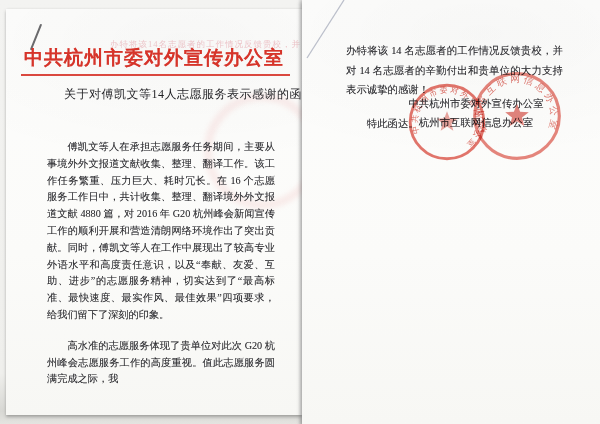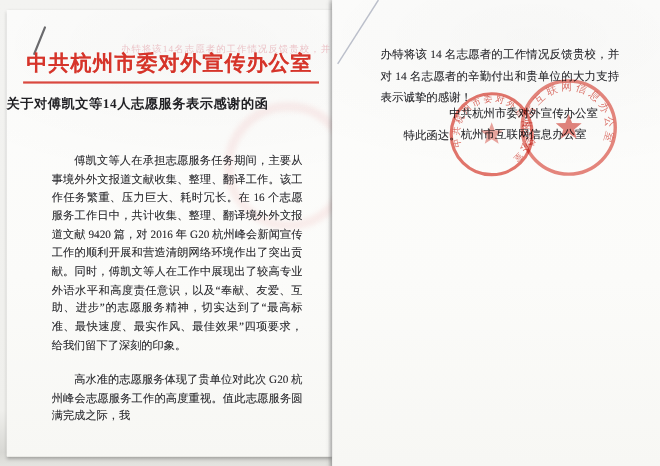--- a/index.html
+++ b/index.html
@@ -32,22 +32,22 @@
   }
   .org-header{
     position:absolute;left:0;right:0;top:36px;text-align:center;
     font-size:19px;font-weight:bold;letter-spacing:1px;color:#d6342a;
     text-shadow:0 0 .6px rgba(214,52,42,.55);white-space:nowrap;
   }
   .org-underline{
     position:absolute;left:15px;right:12px;top:65px;height:2px;background:#d6342a;opacity:.9;
   }
   .doc-title{
-    position:absolute;left:0;right:0;top:77px;text-align:left;
-    font-size:12px;font-weight:bold;color:#1f1f23;letter-spacing:.5px;white-space:nowrap;
+    position:absolute;left:0;right:0;top:77px;text-align:right;
+    font-size:12px;font-weight:normal;color:#1f1f23;letter-spacing:.5px;white-space:nowrap;
   }
   .body-text{
     position:absolute;left:27px;right:13px;top:116px;
     font-size:10.2px;line-height:16.8px;color:#2d2d31;text-align:justify;
     text-shadow:0 0 .4px rgba(40,40,45,.35);
   }
   .body-text p{margin:14px;}
   .body-text p.indent{text-indent:2em;}
   .page-right .body-text{left:30px;right:23px;top:27px;font-size:10.4px;line-height:19.5px;}
   .fold-line{position:absolute;left:0;top:0;}
@@ -70,21 +70,21 @@
 <body>
 
 <div class="page page-left">
   <div class="pen-slash"></div>
   <div class="bleed-text">办特将该14名志愿者的工作情况反馈贵校，并对14名志愿</div>
   <div class="bleed-stamp"></div>
   <div class="org-header">中共杭州市委对外宣传办公室</div>
   <div class="org-underline"></div>
   <div class="doc-title">关于对傅凯文等14人志愿服务表示感谢的函</div>
   <div class="body-text">
-    <p class="indent">傅凯文等人在承担志愿服务任务期间，主要从事境外外文报道文献收集、整理、翻译工作。该工作任务繁重、压力巨大、耗时冗长。在 16 个志愿服务工作日中，共计收集、整理、翻译境外外文报道文献 9420 篇，对 2016 年 G20 杭州峰会新闻宣传工作的顺利开展和营造清朗网络环境作出了突出贡献。同时，傅凯文等人在工作中展现出了较高专业外语水平和高度责任意识，以及“奉献、友爱、互助、进步”的志愿服务精神，切实达到了“最高标准、最快速度、最实作风、最佳效果”四项要求，给我们留下了深刻的印象。</p>
+    <p class="indent">傅凯文等人在承担志愿服务任务期间，主要从事境外外文报道文献收集、整理、翻译工作。该工作任务繁重、压力巨大、耗时冗长。在 16 个志愿服务工作日中，共计收集、整理、翻译境外外文报道文献 4880 篇，对 2016 年 G20 杭州峰会新闻宣传工作的顺利开展和营造清朗网络环境作出了突出贡献。同时，傅凯文等人在工作中展现出了较高专业外语水平和高度责任意识，以及“奉献、友爱、互助、进步”的志愿服务精神，切实达到了“最高标准、最快速度、最实作风、最佳效果”四项要求，给我们留下了深刻的印象。</p>
     <p class="indent">高水准的志愿服务体现了贵单位对此次 G20 杭州峰会志愿服务工作的高度重视。值此志愿服务圆满完成之际，我</p>
   </div>
 </div>
 
 <div class="seam"></div>
 
 <div class="page page-right">
   <svg class="fold-line" width="60" height="70">
     <line x1="42" y1="0" x2="5" y2="58" stroke="#9aa0b2" stroke-width="1.3" opacity="0.65"></line>
   </svg>

